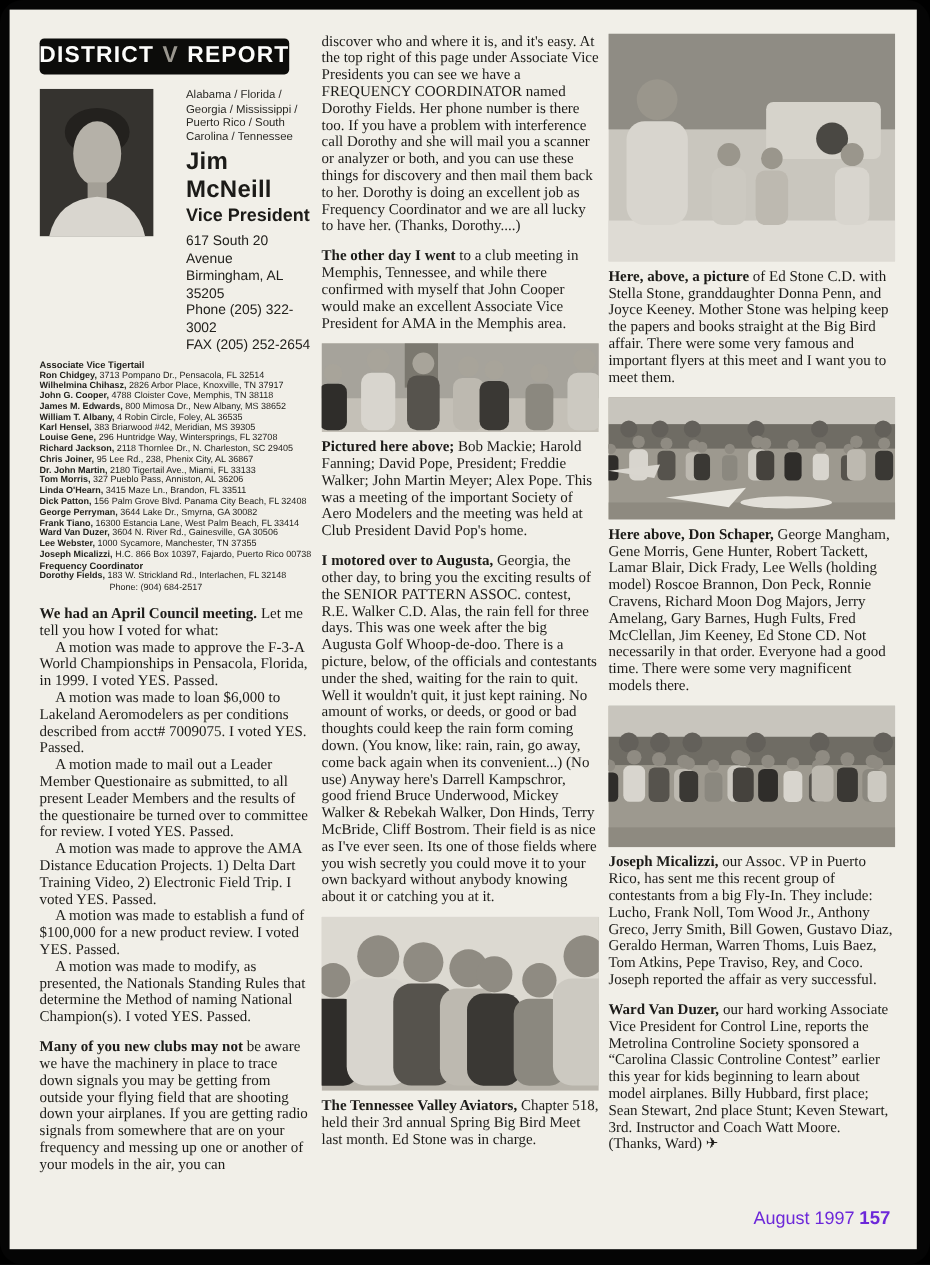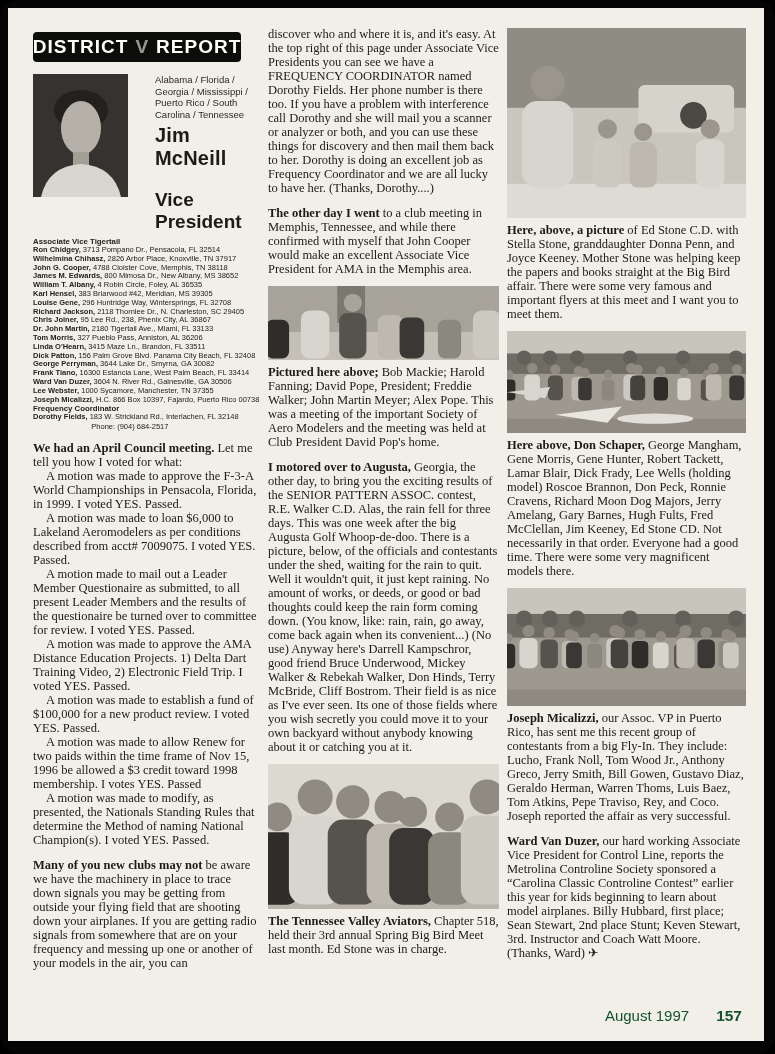--- a/index.html
+++ b/index.html
@@ -19,42 +19,42 @@
           letter-spacing:1px;color:#fdfdfb;}
   .banner .banner-v{color:#9a978f;}
 
   
   .masthead{display:flex;margin-top:12px;}
   .portrait{width:95px;height:123px;flex:0 0 auto;}
   .portrait svg, .photo svg{display:block;}
   .mast-right{padding-left:27px;font-family:"Liberation Sans", sans-serif;}
   .regions{font-size:9.5px;line-height:11.5px;color:#2a2925;}
   .vp-name{font-size:20px;font-weight:bold;margin-top:4px;letter-spacing:0.2px;}
-  .vp-title{font-size:19px;font-weight:bold;margin-top:19px;}
+  .vp-title{font-size:15px;font-weight:bold;margin-top:1px;}
   .addr{margin-top:6px;font-size:11.5px;line-height:14.5px;color:#21201c;}
 
   
   .avp{margin-top:4px;font-family:"Liberation Sans", sans-serif;color:#23221e;}
   .avp-head{font-size:7.8px;font-weight:bold;line-height:9px;}
   .avp-entry{font-size:7.5px;line-height:8.8px;white-space:nowrap;overflow:hidden;}
   .avp-entry b{font-weight:bold;}
   .avp-phone{font-size:7.5px;line-height:9px;text-align:center;width:85%;}
 
   
   .body-text{margin-top:10px;}
   .body-p{margin:0;font-size:12.5px;line-height:14px;text-align:left;}
   .body-p.indent{text-indent:13px;}
   .body-p.gap{margin-top:11px;}
   .body-p b{font-weight:bold;}
 
   .photo{margin:10px 0 5px 0;}
   .col > .photo:first-child{margin-top:0;}
 
   .footer{position:absolute;right:22px;bottom:16px;font-family:"Liberation Sans", sans-serif;
-          font-size:15px;color:#14532d;display:flex;align-items:baseline;gap:27px;}
+          font-size:15px;color:#6d28d9;display:flex;align-items:baseline;gap:4px;}
   .footer .pagenum{font-weight:bold;font-size:15.5px;}
 </style>
 </head>
 <body>
 
 <div class="canvas">
   <div class="page">
 
     <div class="col col1">
       <div class="banner">
@@ -70,20 +70,26 @@
               <ellipse cx="48" cy="36" rx="27" ry="20" fill="#23211e"></ellipse>
               <ellipse cx="48" cy="54" rx="20" ry="27" fill="#b5b1a8"></ellipse>
               <rect x="40" y="78" width="16" height="14" fill="#a39f96"></rect>
               <path d="M8 123 Q15 92 48 90 Q81 92 88 123 Z" fill="#d9d6cf"></path>
             </svg>
           </div>
         <div class="mast-right">
           <div class="regions">Alabama / Florida / Georgia / Mississippi / Puerto Rico / South Carolina / Tennessee</div>
           <div class="vp-name">Jim McNeill</div>
           <div class="vp-title">Vice President</div>
+          <div class="addr">
+            <div>617 South 20 Avenue</div>
+            <div>Birmingham, AL 35205</div>
+            <div>Phone (205) 322-3002</div>
+            <div>FAX (205) 252-2654</div>
+          </div>
         </div>
       </div>
 
       <div class="avp">
         <div class="avp-head">Associate Vice Tigertail</div>
         <div id="avp-entries">
             <div class="avp-entry"><b>Ron Chidgey,</b> 3713 Pompano Dr., Pensacola, FL 32514</div>
             <div class="avp-entry"><b>Wilhelmina Chihasz,</b> 2826 Arbor Place, Knoxville, TN 37917</div>
             <div class="avp-entry"><b>John G. Cooper,</b> 4788 Cloister Cove, Memphis, TN 38118</div>
             <div class="avp-entry"><b>James M. Edwards,</b> 800 Mimosa Dr., New Albany, MS 38652</div>
@@ -107,21 +113,20 @@
         <div class="avp-phone">Phone: (904) 684-2517</div>
       </div>
 
       <div id="col1-body" class="body-text">
           <p class="body-p"><b>We had an April Council meeting.</b> Let me tell you how I voted for what:</p>
           <p class="body-p indent">A motion was made to approve the F-3-A World Championships in Pensacola, Florida, in 1999. I voted YES. Passed.</p>
           <p class="body-p indent">A motion was made to loan $6,000 to Lakeland Aeromodelers as per conditions described from acct# 7009075. I voted YES. Passed.</p>
           <p class="body-p indent">A motion made to mail out a Leader Member Questionaire as submitted, to all present Leader Members and the results of the questionaire be turned over to committee for review. I voted YES. Passed.</p>
           <p class="body-p indent">A motion was made to approve the AMA Distance Education Projects. 1) Delta Dart Training Video, 2) Electronic Field Trip. I voted YES. Passed.</p>
           <p class="body-p indent">A motion was made to establish a fund of $100,000 for a new product review. I voted YES. Passed.</p>
-          <p class="body-p indent">A motion was made to allow Renew for two paids within the time frame of Nov 15, 1996 be allowed a $3 credit toward 1998 membership. I votes YES. Passed</p>
           <p class="body-p indent">A motion was made to modify, as presented, the Nationals Standing Rules that determine the Method of naming National Champion(s). I voted YES. Passed.</p>
           <p class="body-p gap"><b>Many of you new clubs may not</b> be aware we have the machinery in place to trace down signals you may be getting from outside your flying field that are shooting down your airplanes. If you are getting radio signals from somewhere that are on your frequency and messing up one or another of your models in the air, you can</p>
         </div>
     </div>
 
     <div class="col col2" id="col2">
         <p class="body-p">discover who and where it is, and it's easy. At the top right of this page under Associate Vice Presidents you can see we have a FREQUENCY COORDINATOR named Dorothy Fields. Her phone number is there too. If you have a problem with interference call Dorothy and she will mail you a scanner or analyzer or both, and you can use these things for discovery and then mail them back to her. Dorothy is doing an excellent job as Frequency Coordinator and we are all lucky to have her. (Thanks, Dorothy....)</p>
         <p class="body-p gap"><b>The other day I went</b> to a club meeting in Memphis, Tennessee, and while there confirmed with myself that John Cooper would make an excellent Associate Vice President for AMA in the Memphis area.</p>
         <div class="photo">
           <svg xmlns="http://www.w3.org/2000/svg" width="231" height="74" viewBox="0 0 231 74">

